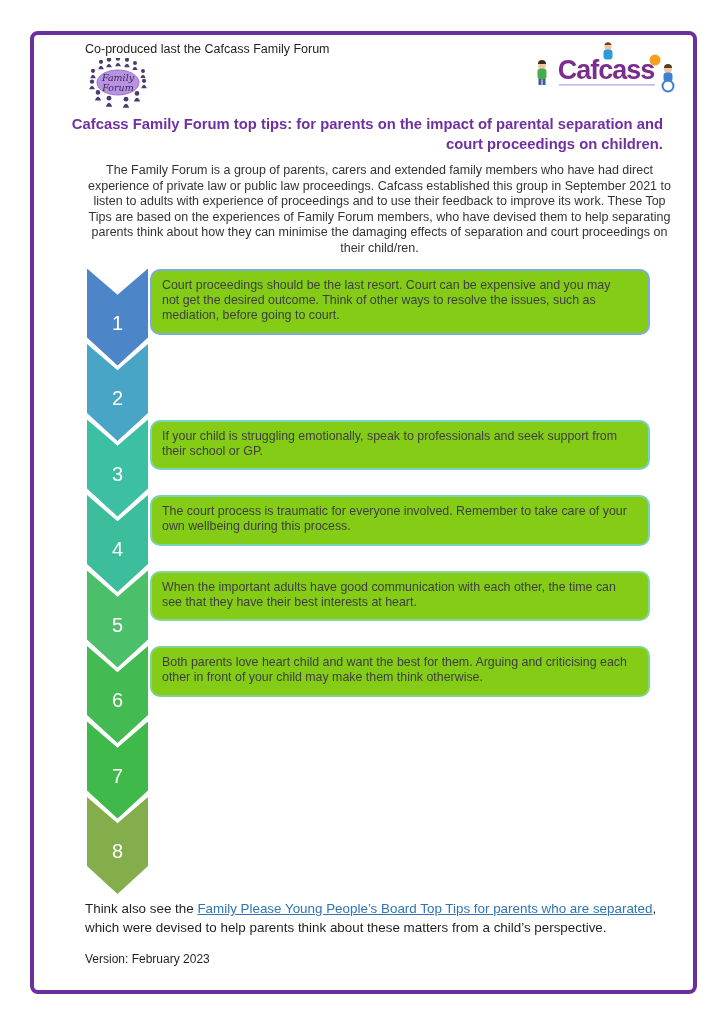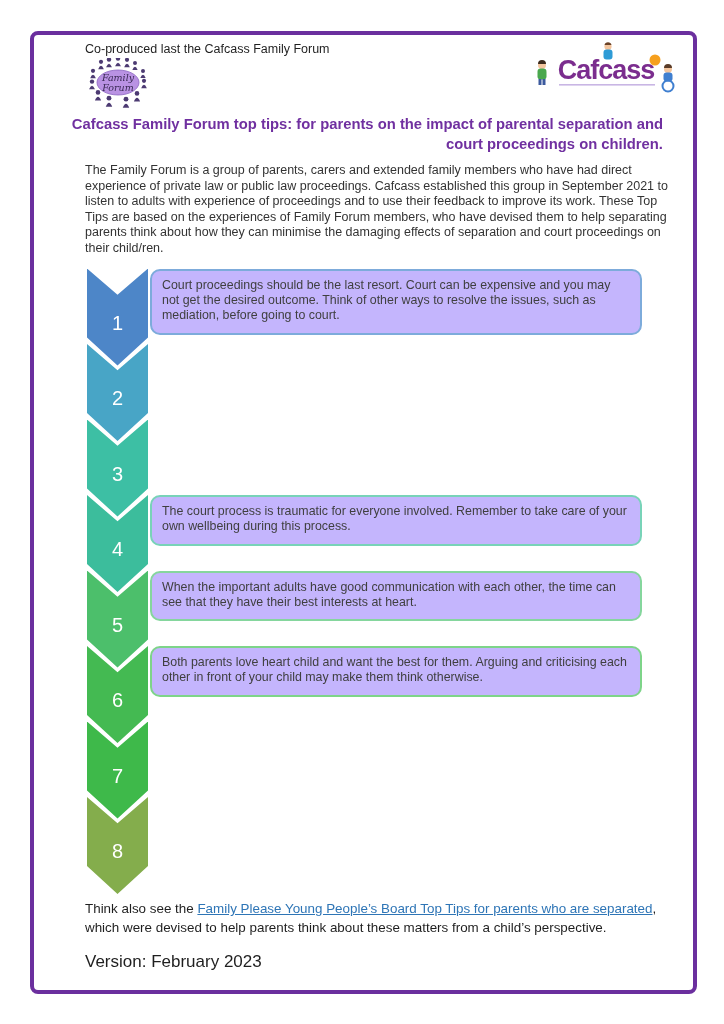--- a/index.html
+++ b/index.html
@@ -5,34 +5,34 @@
   html,body{margin:0;padding:0;background:#fff;}
   .page{position:relative;width:724px;height:1024px;background:#ffffff;overflow:hidden;
         font-family:"Liberation Sans",sans-serif;}
   .frame{position:absolute;left:30px;top:31px;width:659px;height:955px;
          border:4px solid var(--frame-border,#6b2f9e);border-radius:8px;background:#fff;}
   .coproduced{margin:7px 0 0 51px;font-size:12.5px;color:#1f1f1f;}
   .fflogo{margin:2px 0 0 50px;display:block;}
   .cafcass{position:absolute;top:5px;right:12px;}
   .title{margin:2px 30px 0 30px;text-align:right;font-weight:bold;
          font-size:14.8px;line-height:20px;color:var(--title-color,#7030a0);}
-  .intro{margin:9px 19px 0 51px;font-size:12.5px;line-height:15.6px;color:#333;}
+  .intro{margin:9px 19px 0 51px;font-size:12.5px;line-height:15.6px;color:#333;text-align:center;}
   .tips{position:relative;margin-top:12px;}
   .tip-row{position:relative;height:75.5px;}
   .tip-row:last-child{height:100px;}
   .chev{position:absolute;left:53px;top:0;width:61px;height:97px;background:var(--arrow,#4d86c8);
         clip-path:polygon(0 0,50% 27%,100% 0,100% 71%,50% 100%,0 71%);}
   .chev .num{position:absolute;left:0;right:0;top:43px;text-align:center;color:#fff;
              font-size:20px;font-weight:400;}
-  .tip-box{position:absolute;left:116px;top:0;width:468px;background:#c4b5fd;
+  .tip-box{position:absolute;left:116px;top:0;width:468px;background:#84cc16;
            border:2px solid var(--bborder,#9dc3e6);border-radius:10px;
-           padding:7px 10px 9px 10px;font-size:12.4px;line-height:15.4px;color:#3f3f3f;}
+           padding:7px 18px 9px 10px;font-size:12.4px;line-height:15.4px;color:#3f3f3f;}
   .footer-para{margin:2px 19px 0 51px;font-size:13.4px;line-height:19px;color:#1f1f1f;}
   .footer-para a{color:var(--link-color,#2e75b6);text-decoration:underline;cursor:pointer;}
-  .version{margin:15px 0 0 51px;font-size:17px;color:#1f1f1f;}
+  .version{margin:15px 0 0 51px;font-size:12px;color:#1f1f1f;}
 </style>
 </head>
 <body>
 
 <div class="page">
   <div class="frame">
 
     <div class="coproduced">Co-produced last the Cafcass Family Forum</div>
 
     <svg class="fflogo" width="68" height="54" viewBox="0 0 68 54">
@@ -102,20 +102,21 @@
       </div>
       <div class="tip-row" style="--arrow: #48a5c6; --bborder: #7fc4d8;">
         <div class="chev">
             <div class="num">2</div>
           </div>
       </div>
       <div class="tip-row" style="--arrow: #3dbfa4; --bborder: #79d4bf;">
         <div class="chev">
             <div class="num">3</div>
           </div>
+        <div class="tip-box">If your child is struggling emotionally, speak to professionals and seek support from their school or GP.</div>
       </div>
       <div class="tip-row" style="--arrow: #3cbd9c; --bborder: #78d3b8;">
         <div class="chev">
             <div class="num">4</div>
           </div>
         <div class="tip-box">The court process is traumatic for everyone involved. Remember to take care of your own wellbeing during this process.</div>
       </div>
       <div class="tip-row" style="--arrow: #4cbf6b; --bborder: #85d69d;">
         <div class="chev">
             <div class="num">5</div>

